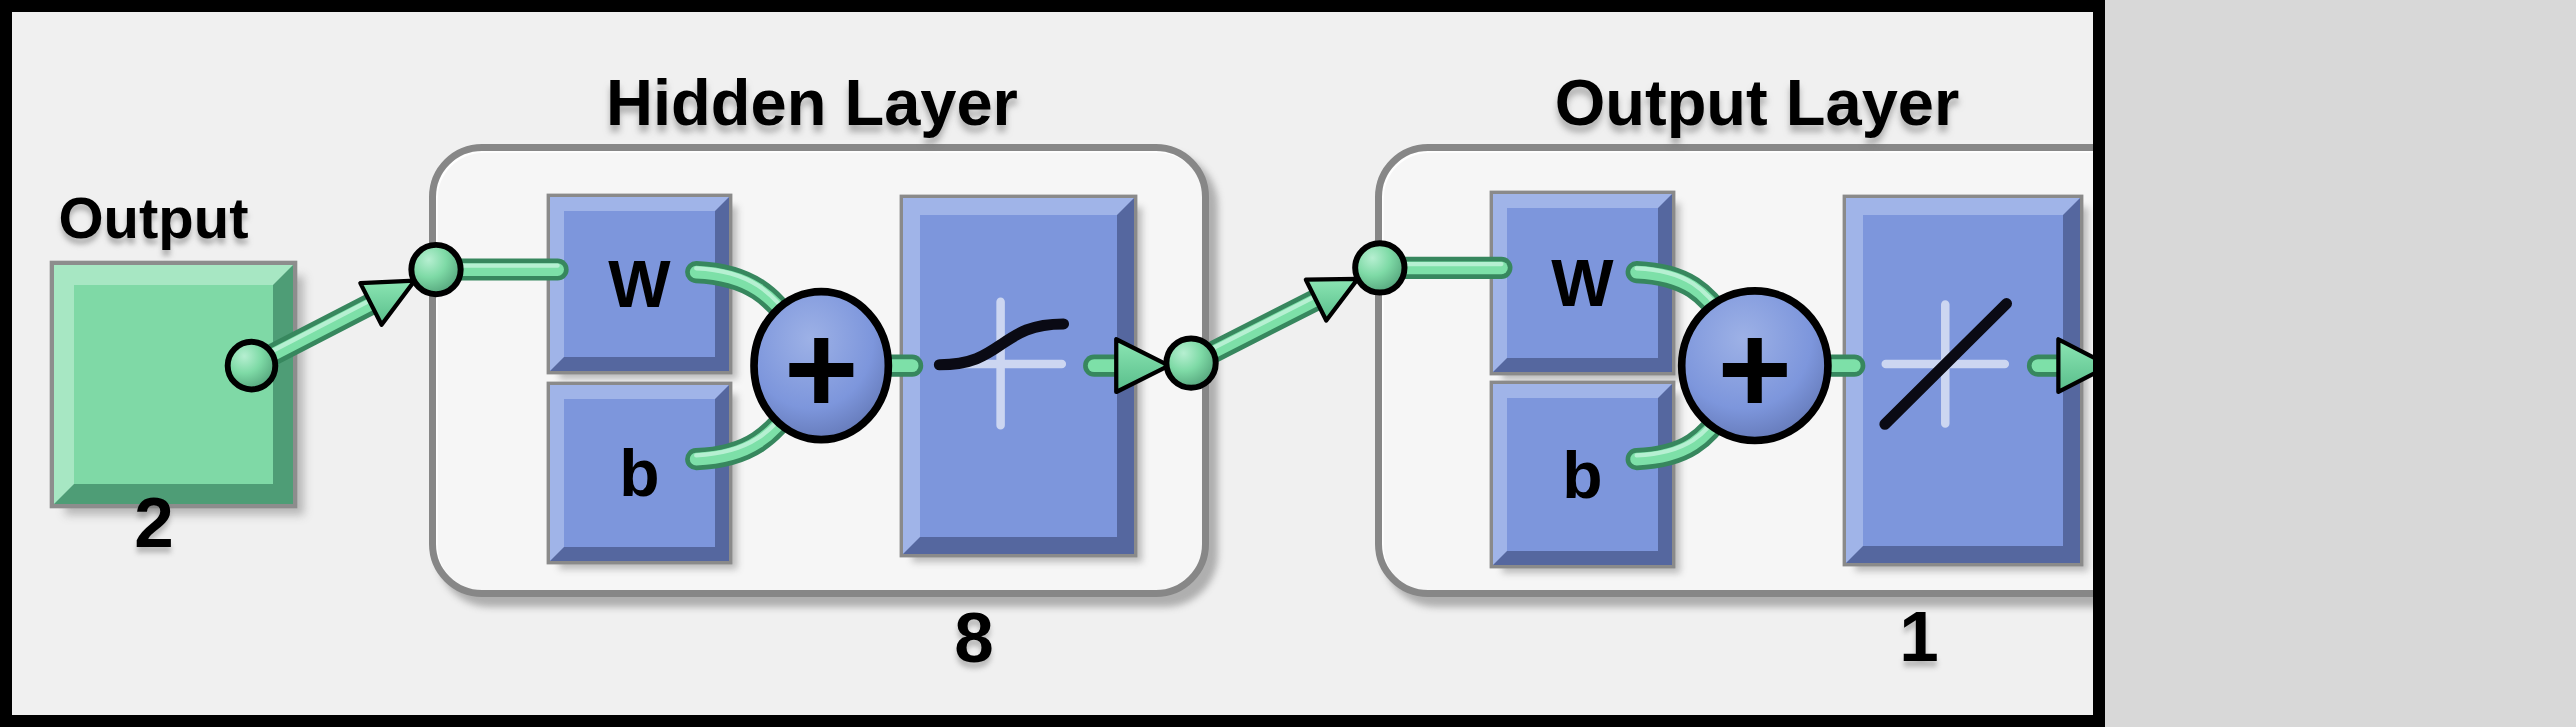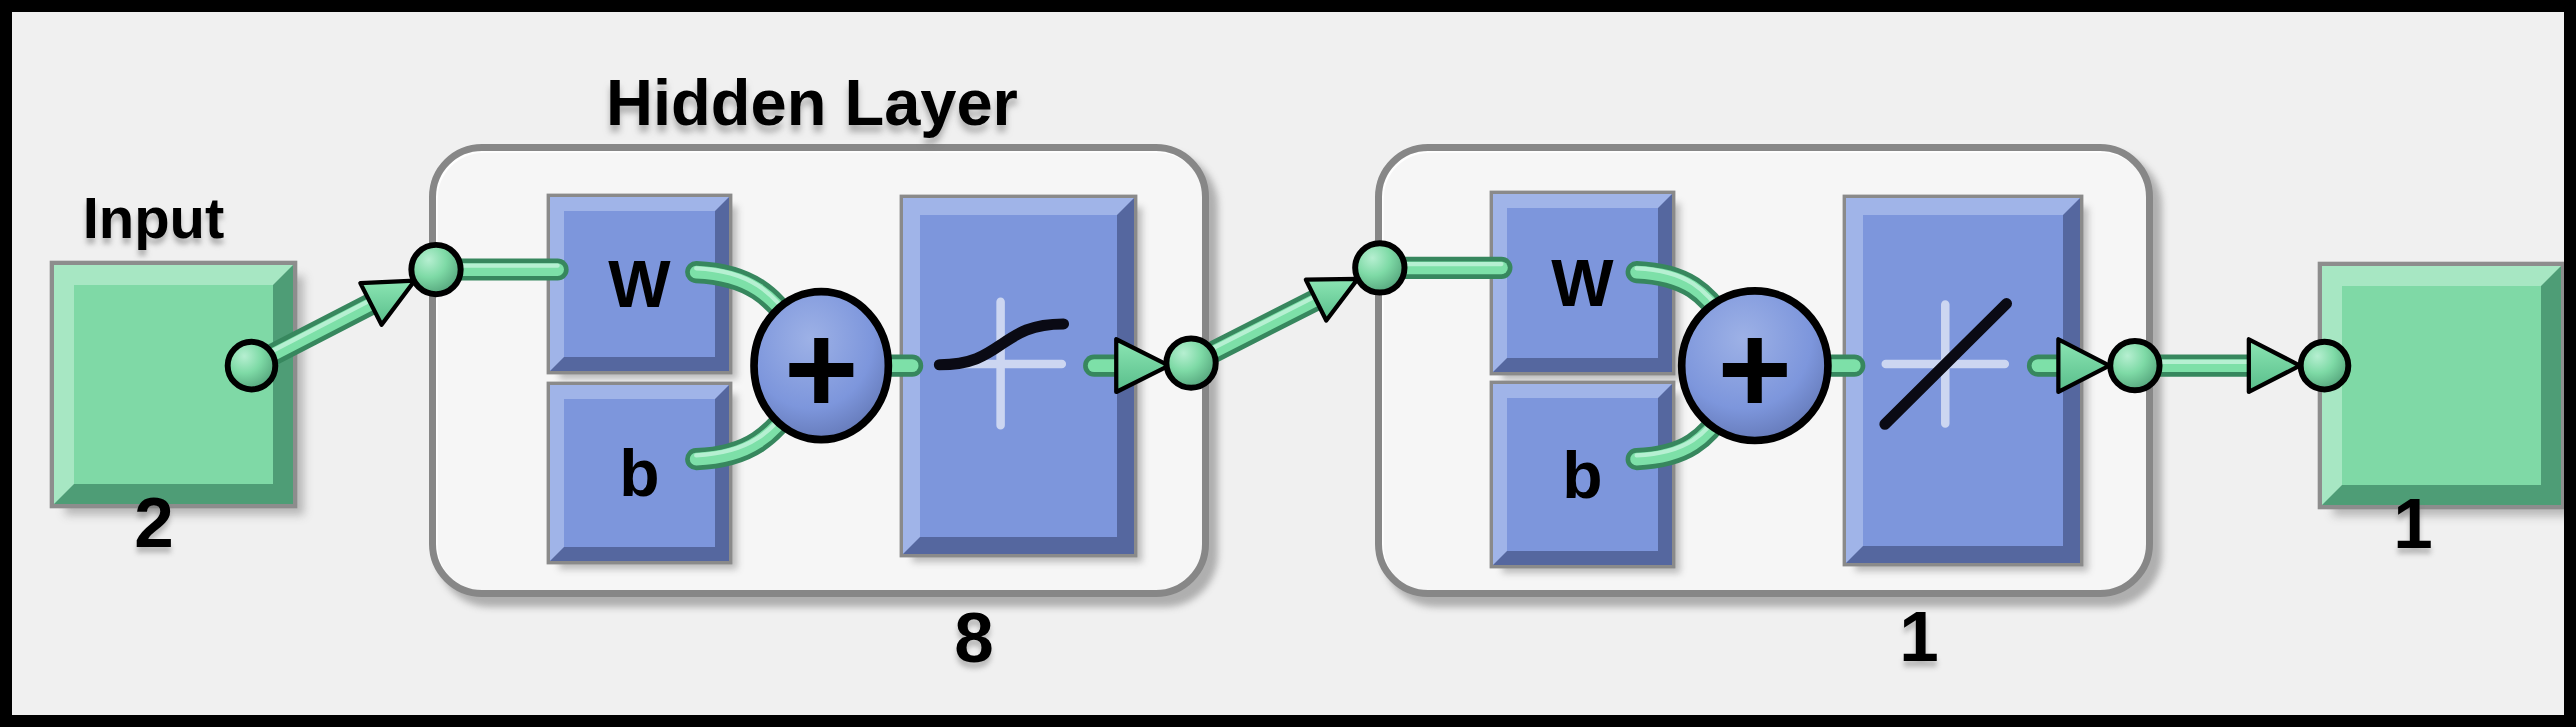--- a/index.html
+++ b/index.html
@@ -1,18 +1,18 @@
 <!DOCTYPE html>
 <html style="font-size:13.6px"><head>
 <meta charset="utf-8">
 <style>
   html,body{margin:0;padding:0;background:#d8d8d8;}
   #stage{
     position:relative;
-    width:2576px;height:727px;
+    width:2105px;height:727px;
     background:#f0f0f0;
     font-family:"Liberation Sans",sans-serif;
     overflow:hidden;
   }
   
   #frame{
     position:absolute;inset:0;
     border:12px solid #000;
     pointer-events:none;
     z-index:50;
@@ -100,22 +100,23 @@
 </style>
 </head>
 <body>
 
 <div id="stage">
 
   <div class="layer-box" style="left:429px;top:144px;width:766px;height:439px;"></div>
   <div class="layer-box" style="left:1375px;top:144px;width:764px;height:439px;"></div>
 
   <div class="title" style="left:429px;top:65px;width:766px;">Hidden Layer</div>
-
-  <div class="io-label" style="left:26px;top:184px;width:255px;">Input</div>
+  <div class="title" style="left:1375px;top:65px;width:764px;">Output Layer</div>
+
+  <div class="io-label" style="left:26px;top:184px;width:255px;">Output</div>
 
   <div class="green-block" style="left:54px;top:265px;width:199px;height:199px;"></div>
   <div class="green-block" style="left:2322px;top:266px;width:199px;height:199px;"></div>
 
   <div class="size-num" style="left:69px;top:482px;width:170px;">2</div>
   <div class="size-num" style="left:889px;top:597px;width:170px;">8</div>
   <div class="size-num" style="left:1834px;top:596px;width:170px;">1</div>
   <div class="size-num" style="left:2328px;top:483px;width:170px;">1</div>
 
   <div class="blue-block" style="left:550px;top:197px;width:151px;height:146px;">

